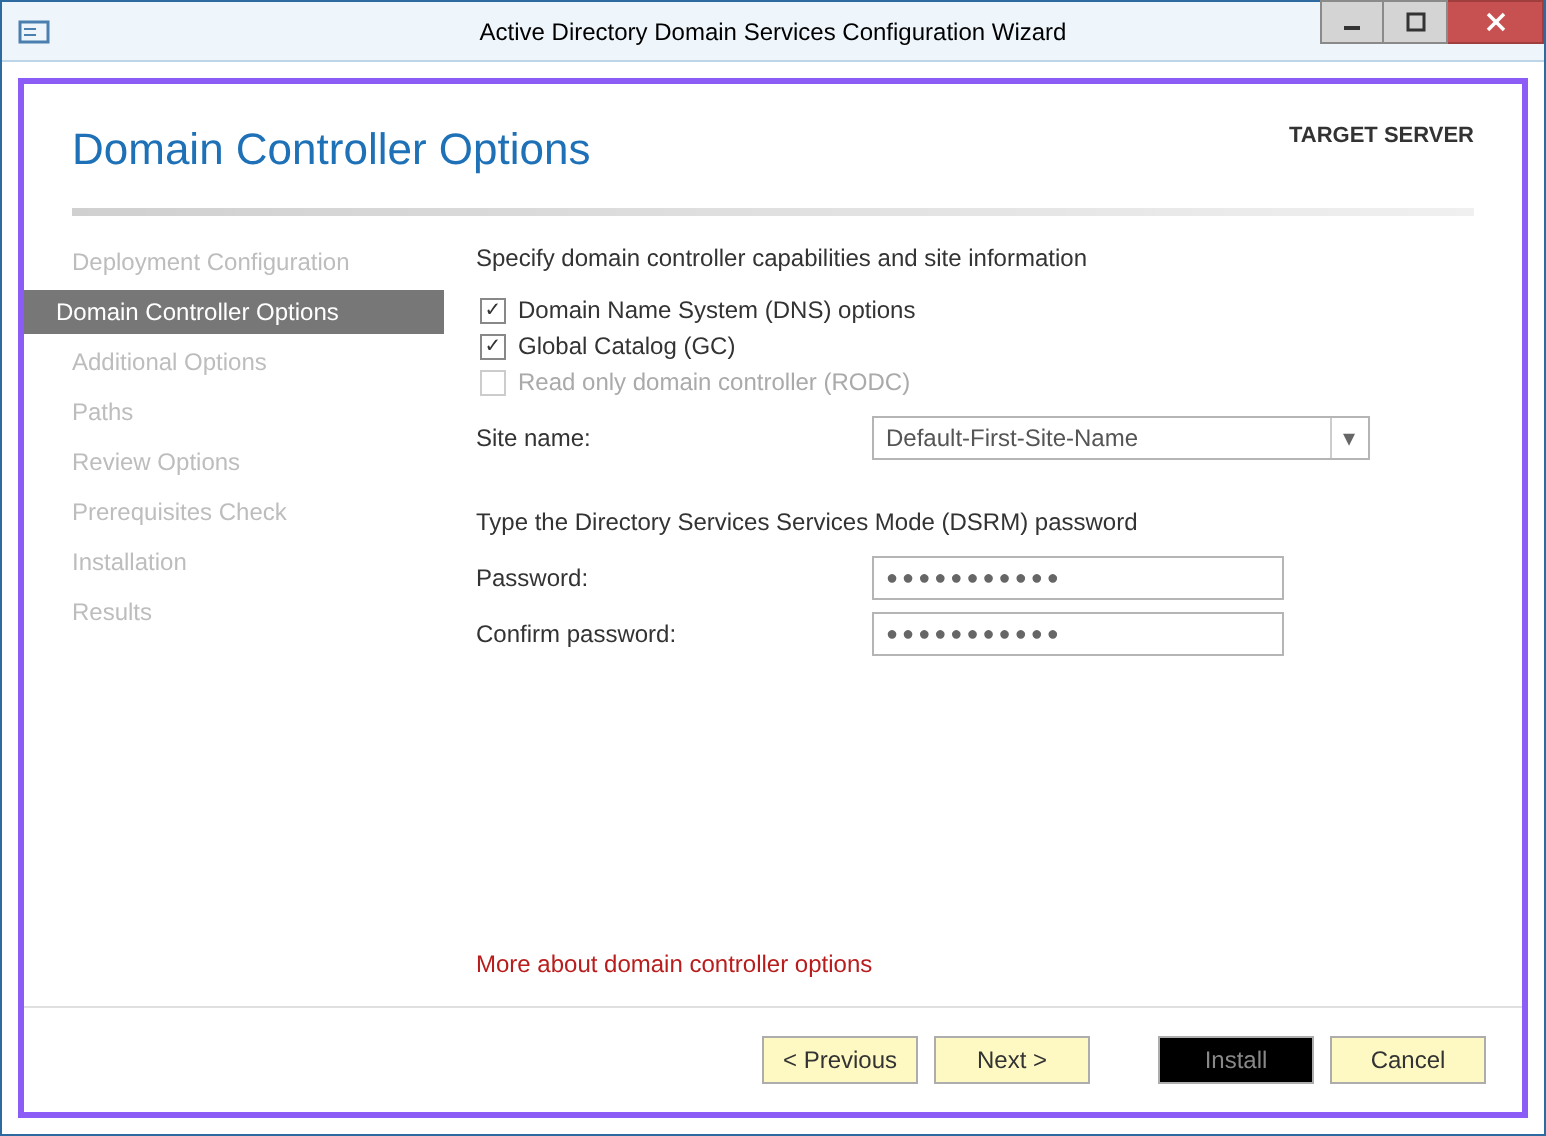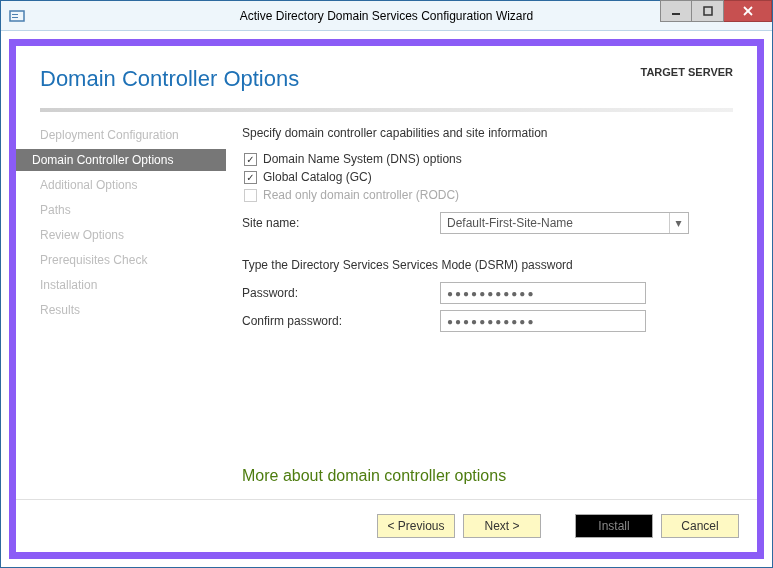--- a/index.html
+++ b/index.html
@@ -7,21 +7,21 @@
   .window { width: 773px; height: 568px; border: 1px solid #2d6a9f; display: flex; flex-direction: column; background: #fff; }
   .titlebar { height: 30px; background: #eef6fb; border-bottom: 1px solid #bcd5e8; display: flex; align-items: center; position: relative; }
   .title-icon { width: 16px; height: 16px; margin: 0 8px; display: flex; align-items: center; justify-content: center; }
   .title-text { position: absolute; left: 0; right: 0; text-align: center; font-size: 12px; color: #000; pointer-events: none; }
   .win-controls { margin-left: auto; display: flex; height: 100%; }
   .win-btn { width: 32px; height: 22px; margin-top:-1px; border: 1px solid #8a8a8a; background:#c9c9c9; display:flex; align-items:center; justify-content:center; font-size:11px; }
   .win-btn.min, .win-btn.max { background:#d4d4d4; border-left:none; }
   .win-btn.min { border-left:1px solid #8a8a8a; background:#d4d4d4; }
   .win-btn.max { background:#d4d4d4; border-left:none; }
   .win-btn.close { background:#c75050; border-color:#a03e3e; color:#fff; width:48px; border-left:none; }
-  .inner { flex:1; margin:8px; border:7px solid #8b5cf6; display:flex; flex-direction:column; background:#fff; }
+  .inner { flex:1; margin:8px; border:3px solid #8b5cf6; display:flex; flex-direction:column; background:#fff; }
   .header { padding: 20px 24px 10px; display:flex; justify-content:space-between; align-items:flex-start; }
   .page-title { color:#1e71b6; font-size:22px; font-weight:400; }
   .target { text-align:left; font-size:11px; color:#333; }
   .target b { font-size:11px; }
   .hr-grad { height:4px; margin:6px 24px 0; background:linear-gradient(to right,#d0d0d0,#f0f0f0); }
   .body { flex:1; display:flex; padding: 10px 0 0 0; overflow:hidden;}
   .sidebar { width:210px; padding-top:2px; }
   .nav-item { font-size:12px; color:#bdbdbd; padding:4px 8px 4px 24px; margin-bottom:3px; white-space:nowrap;}
   .nav-item.active { background:#777; color:#fff; padding-left:16px; }
   .main { flex:1; padding: 4px 30px 0 16px; font-size:12px; color:#333; position:relative;}
@@ -29,21 +29,21 @@
   .chk-row { display:flex; align-items:center; margin-bottom:4px; margin-left:2px;}
   .chk { width:13px; height:13px; border:1px solid #888; margin-right:6px; display:flex; align-items:center; justify-content:center; font-size:10px; color:#333; background:#fff;}
   .chk.disabled { border-color:#ccc; color:#ccc; }
   .chk-label.disabled { color:#aaa; }
   .field-row { display:flex; align-items:center; margin-top:10px; }
   .field-label { width:198px; }
   .select { width:249px; height:22px; border:1px solid #b5b5b5; display:flex; align-items:center; padding:0 6px; justify-content:space-between; background:#fff; color:#555;}
   .select-arrow { width:18px; height:20px; border-left:1px solid #ccc; display:flex; align-items:center; justify-content:center; margin-right:-5px; color:#666;}
   .section2 { margin-top:24px; margin-bottom:10px;}
   .pwd { width:206px; height:22px; border:1px solid #b5b5b5; padding:0 6px; font-size:10px; letter-spacing:2px; color:#666; display:flex; align-items:center;}
-  .more-link { color:#4d7c0f; font-size:16px; position:absolute; bottom:14px; left:16px; cursor:pointer;}
+  .more-link { color:#b91c1c; font-size:12px; position:absolute; bottom:14px; left:16px; cursor:pointer;}
   .footer { border-top:1px solid #e0e0e0; padding:14px 18px; display:flex; justify-content:flex-end; gap:8px; }
   .btn { min-width:78px; height:24px; border:1px solid #adadad; background:#000000; font-size:12px; color:#888; display:flex; align-items:center; justify-content:center; }
   .btn.enabled { color:#333; background:#fef9c3;}
   .gap { width:18px; }
 </style>
 </head>
 <body>
 
 <div class="window">
   <div class="titlebar">

